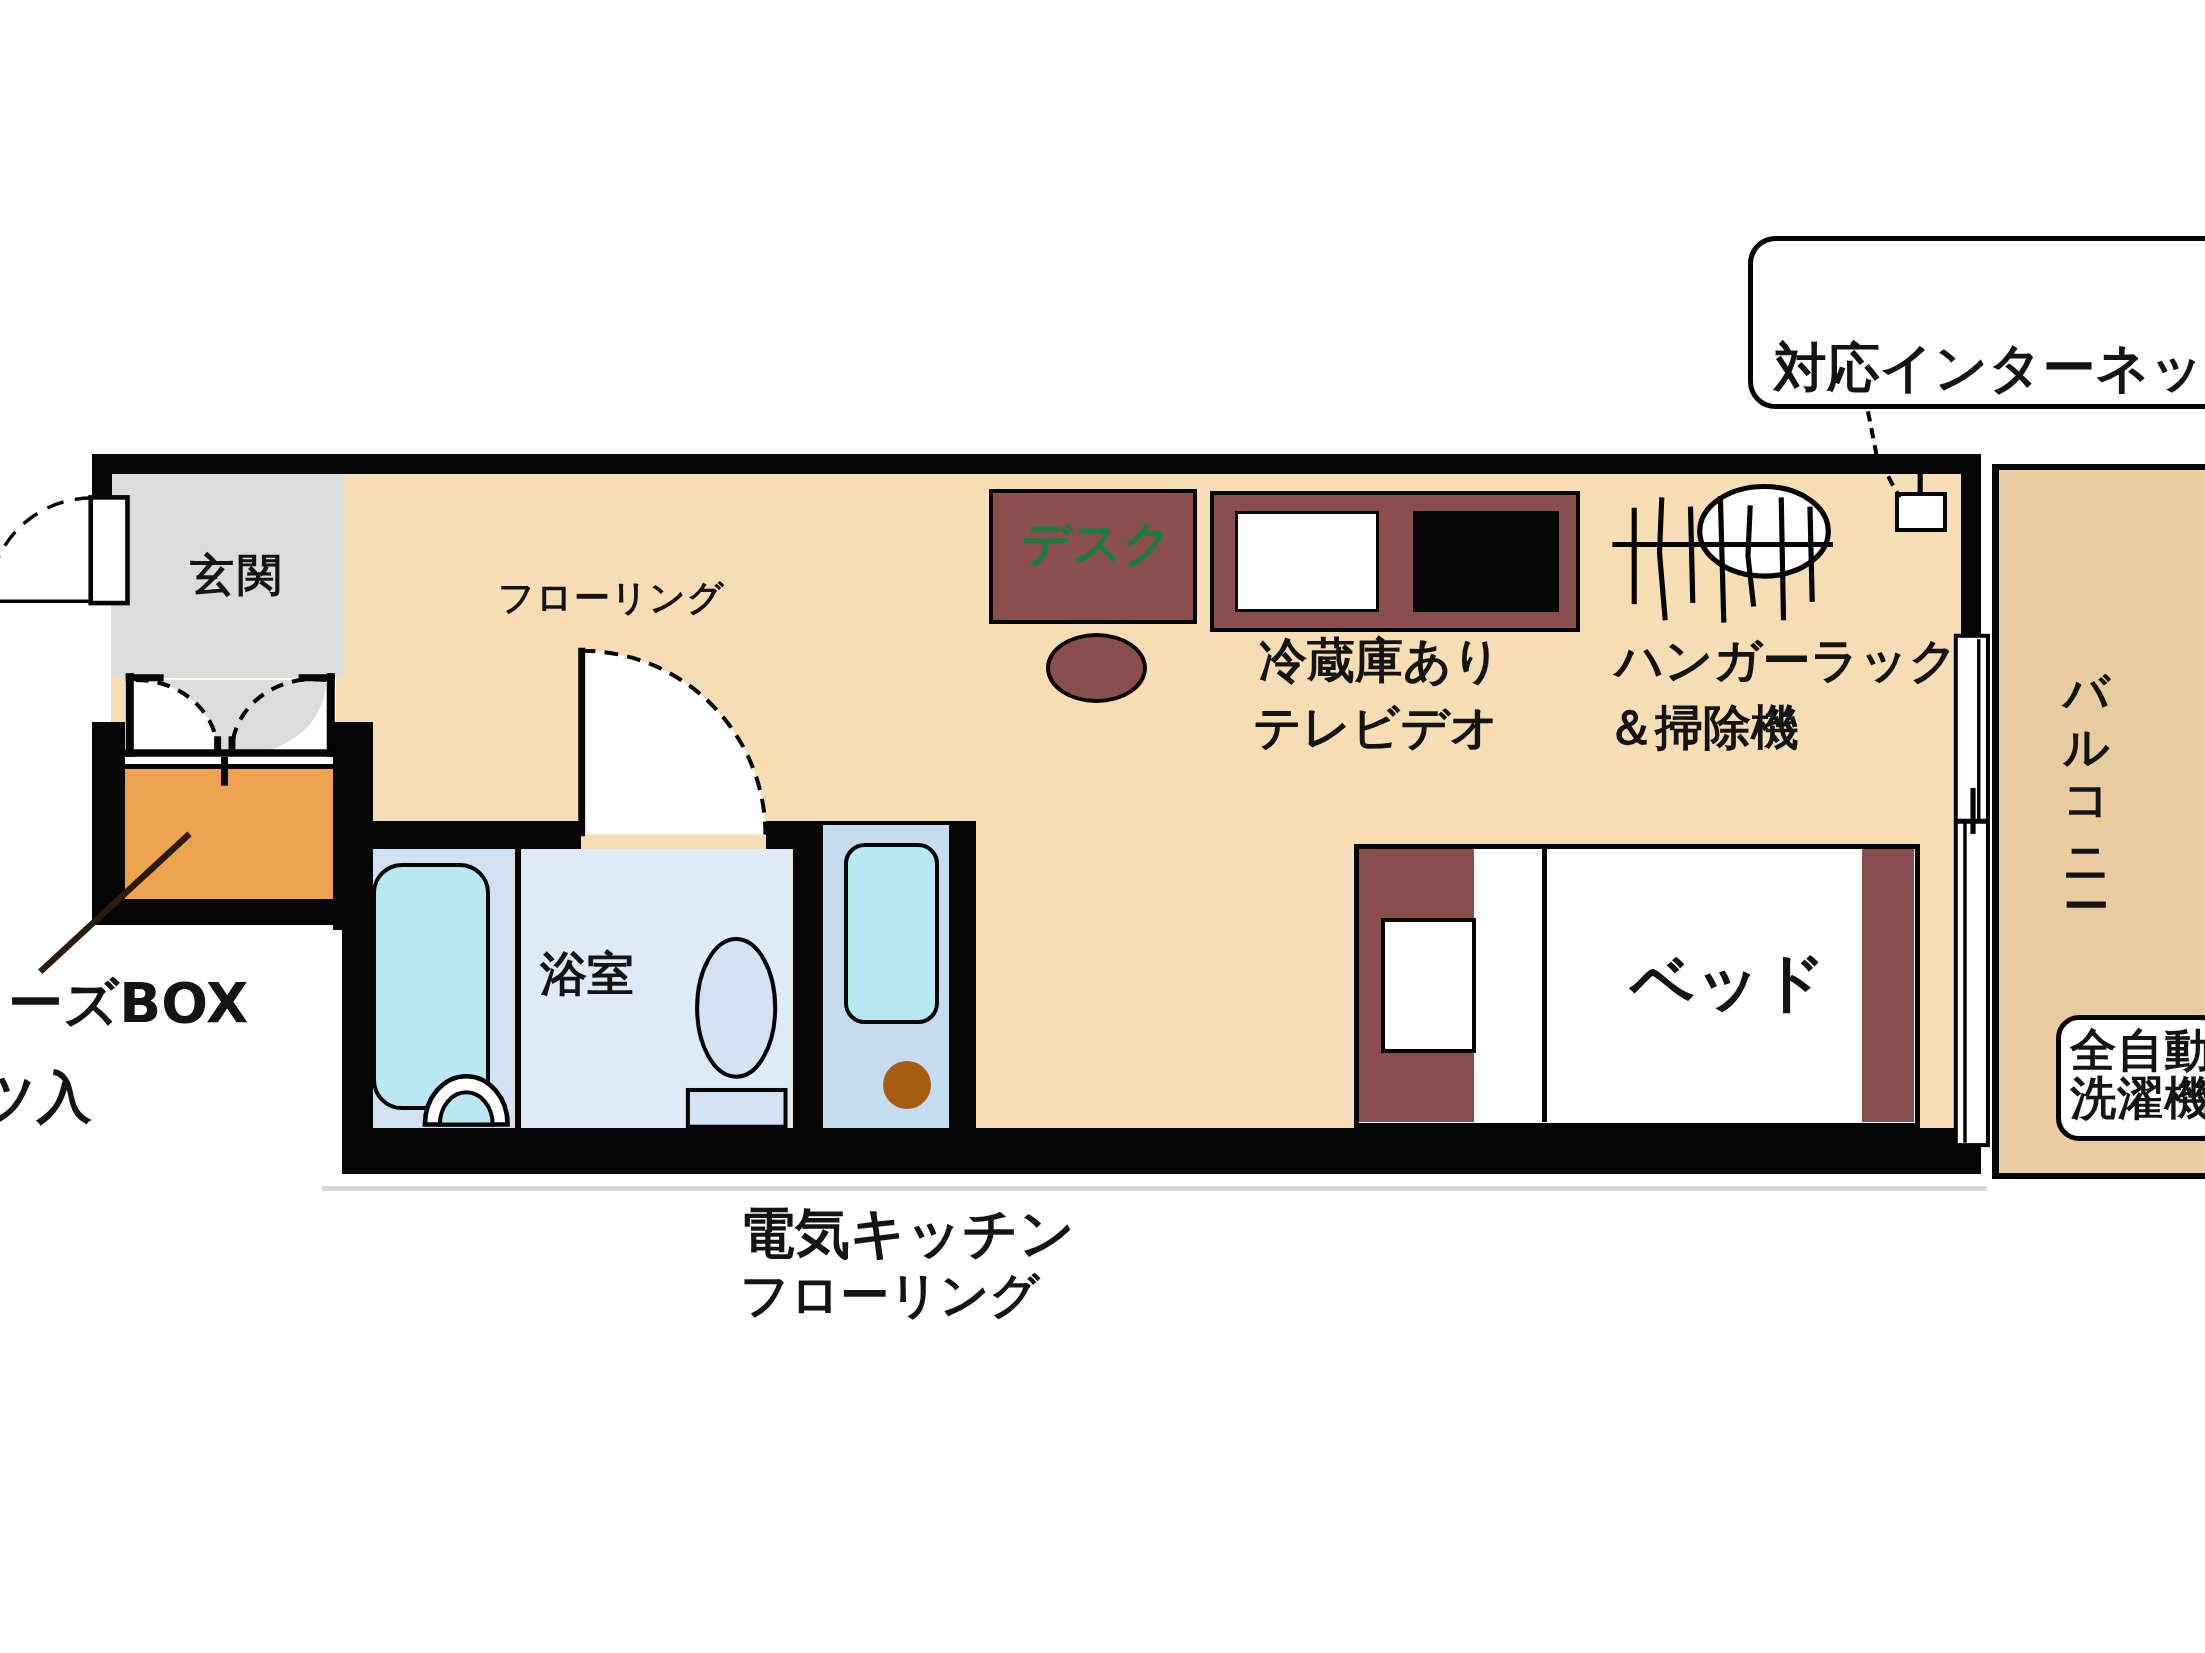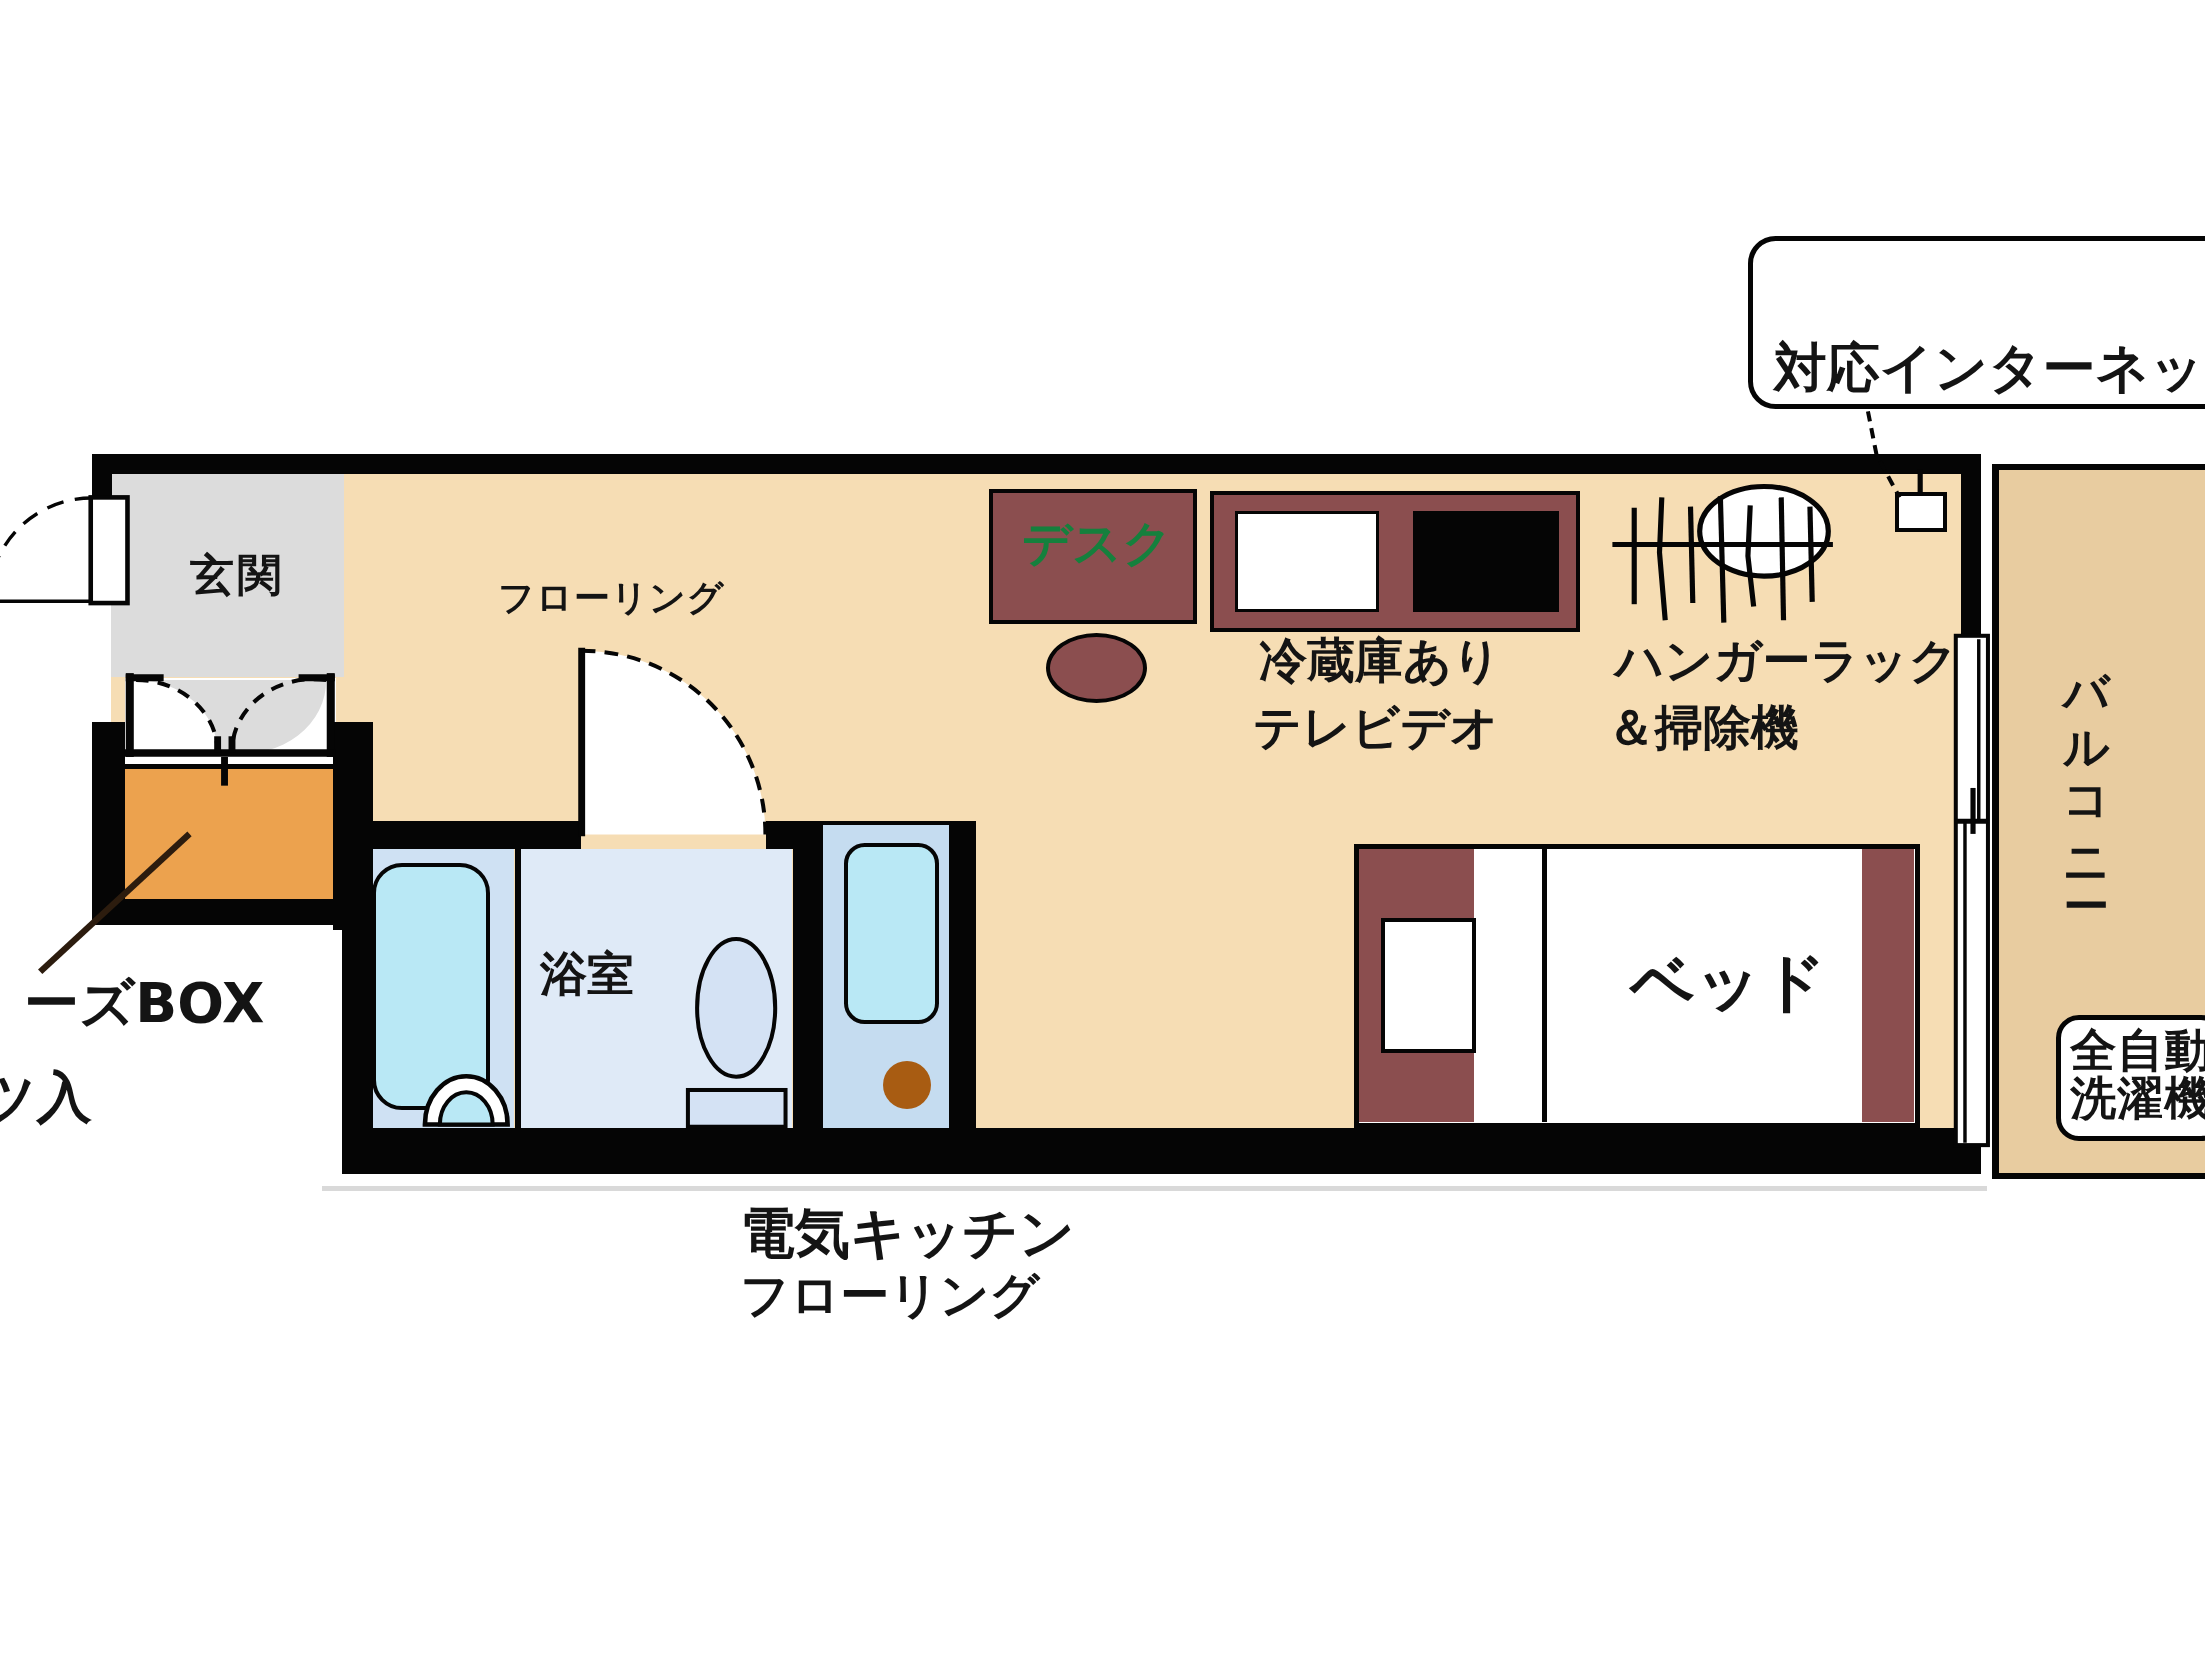--- a/index.html
+++ b/index.html
@@ -129,15 +129,15 @@
 <div class="lbl" style="left:540px;top:949px;font-size:47px;">浴室</div>
 <div class="lbl" style="left:1022px;top:518px;font-size:49px;color:#15803d;">デスク</div>
 <div class="lbl" style="left:1259px;top:635px;font-size:48px;">冷蔵庫あり</div>
 <div class="lbl" style="left:1253px;top:702px;font-size:48px;">テレビデオ</div>
 <div class="lbl" style="left:1585px;top:635px;font-size:48px;margin-left:30px;">ハンガーラック</div>
 <div class="lbl" style="left:1607px;top:702px;font-size:48px;">＆掃除機</div>
 <div class="lbl" style="left:1630px;top:949px;font-size:64px;">ベッド</div>
 <div class="lbl" style="left:2063px;top:640px;font-size:46px;writing-mode:vertical-rl;letter-spacing:8px;">バルコニー</div>
 <div class="lbl" style="left:740px;top:1205px;font-size:55px;">電気キッチン</div>
 <div class="lbl" style="left:740px;top:1270px;font-size:49px;">フローリング</div>
-<div class="lbl" style="left:24px;top:975px;font-size:55px;">ーズBOX</div>
+<div class="lbl" style="left:8px;top:975px;font-size:55px;">ーズBOX</div>
 <div class="lbl" style="left:-19.5px;top:1069px;font-size:55px;">ツ入</div>
 
 
 </body></html>

